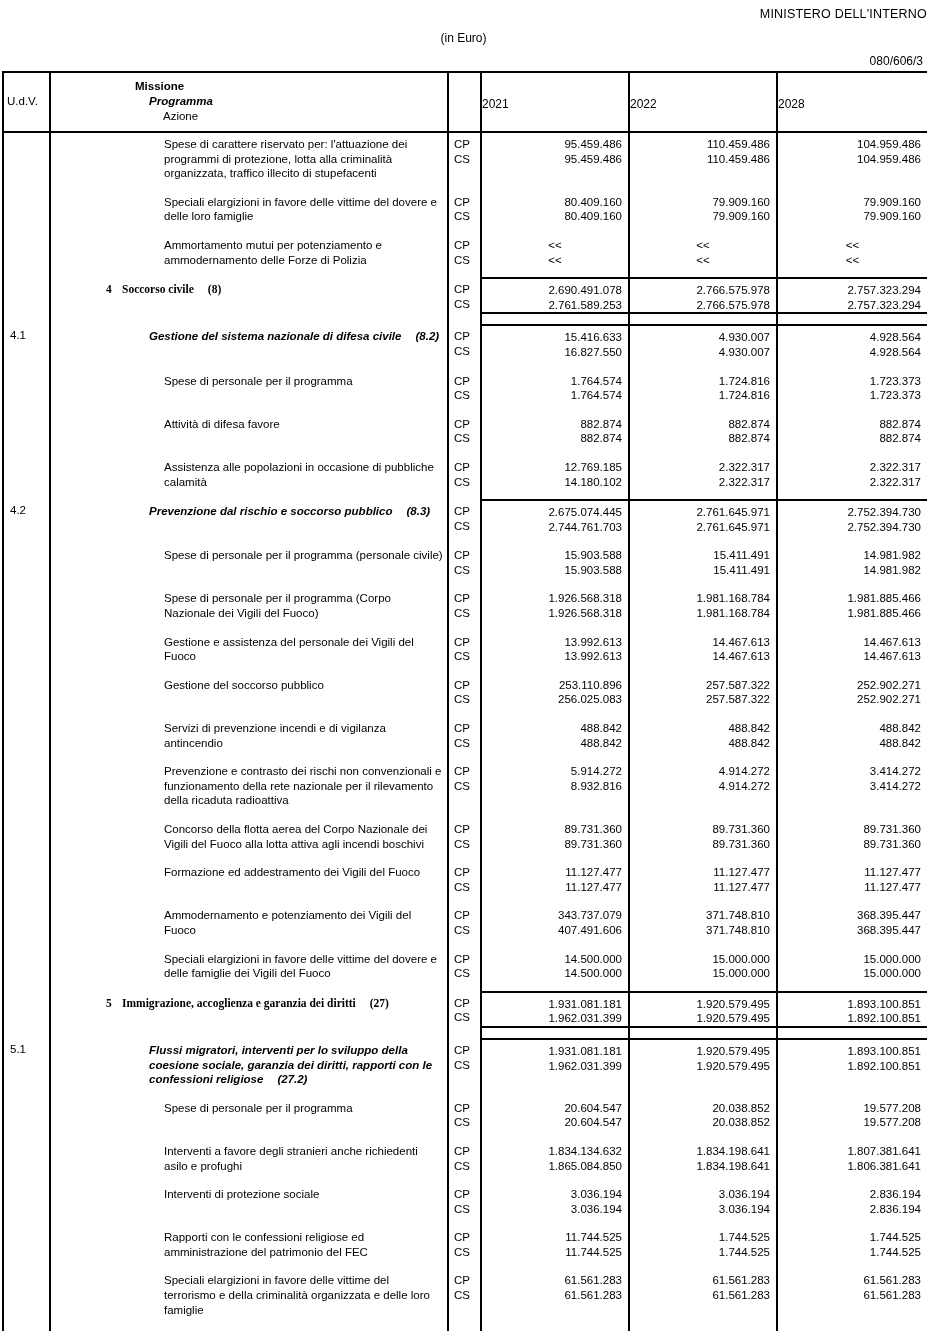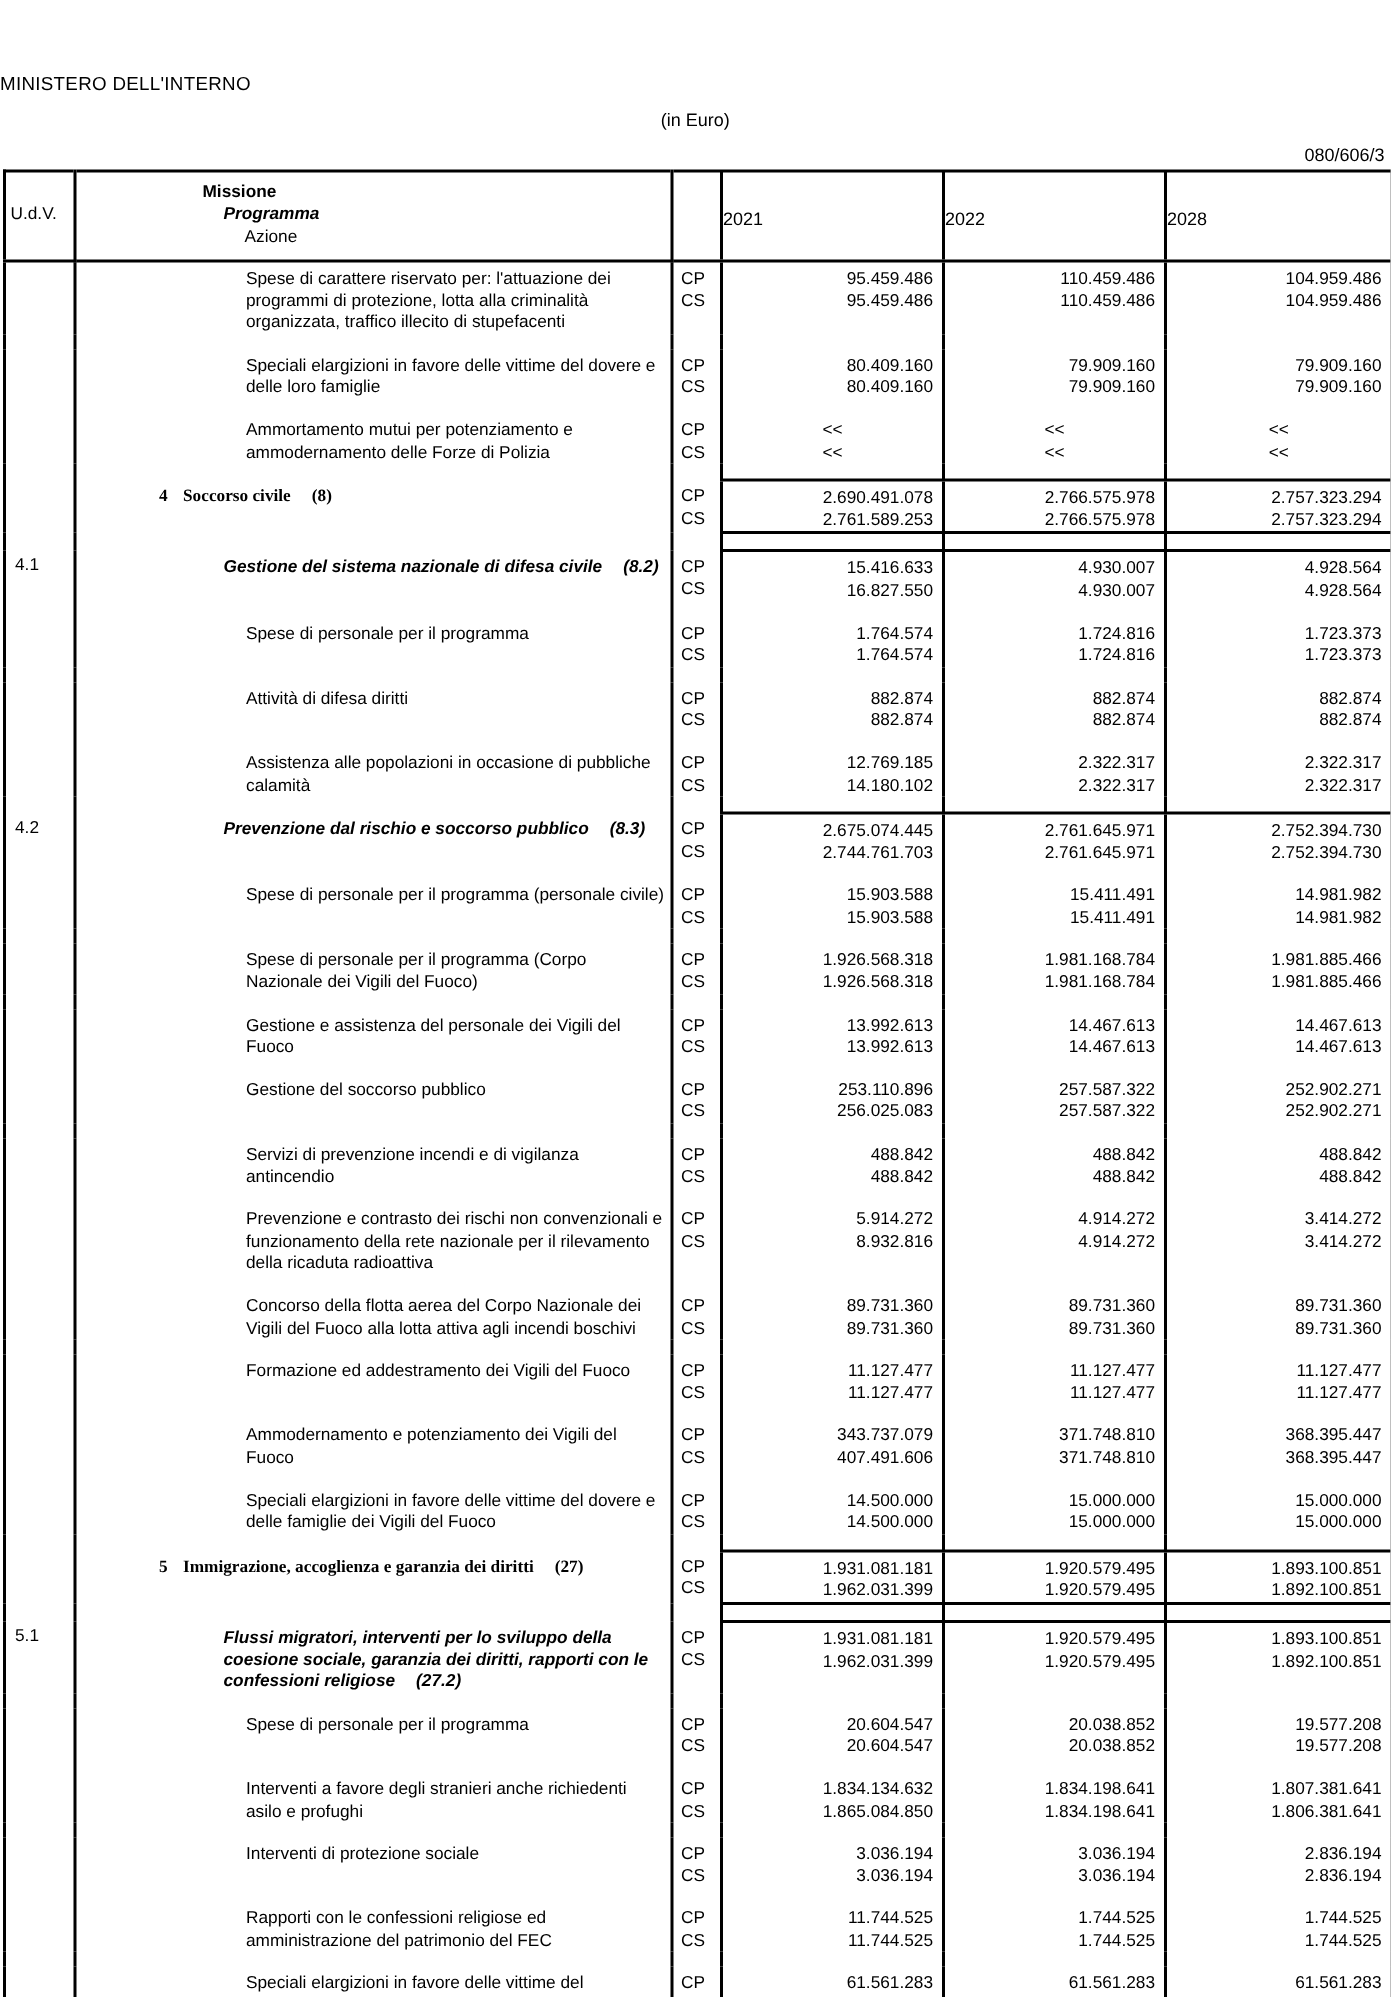--- a/index.html
+++ b/index.html
@@ -9,25 +9,24 @@
     color:#000000;
     -webkit-font-smoothing:antialiased;
   }
   .page{
     position:relative;
     width:927px;
     min-height:1331px;
     box-sizing:border-box;
   }
   .doc-title{
-    text-align:left;
+    text-align:right;
     font-size:12.5px;
     padding-top:7px;
     letter-spacing:.2px;
-    margin-top:42px;
   }
   .doc-subtitle{
     text-align:center;
     font-size:12px;
     padding-top:10px;
   }
   .page-code{
     text-align:right;
     font-size:12px;
     padding-right:4px;
@@ -353,21 +352,21 @@
           <td class="col-udv"></td>
           <td class="col-desc"></td>
           <td class="col-type"></td>
           <td class="col-val"></td>
           <td class="col-val"></td>
           <td class="col-val"></td>
         </tr>
         <tr>
           <td class="col-udv udv"></td>
           <td class="col-desc desc">
-            <span class="txt lvl-action">Attività di difesa diritti</span>
+            <span class="txt lvl-action">Attività di difesa favore</span>
           </td>
           <td class="col-type type">
             <span>CP</span>
             <span>CS</span>
           </td>
           <td class="col-val vals">
             <span>882.874</span>
             <span>882.874</span>
           </td>
           <td class="col-val vals">

